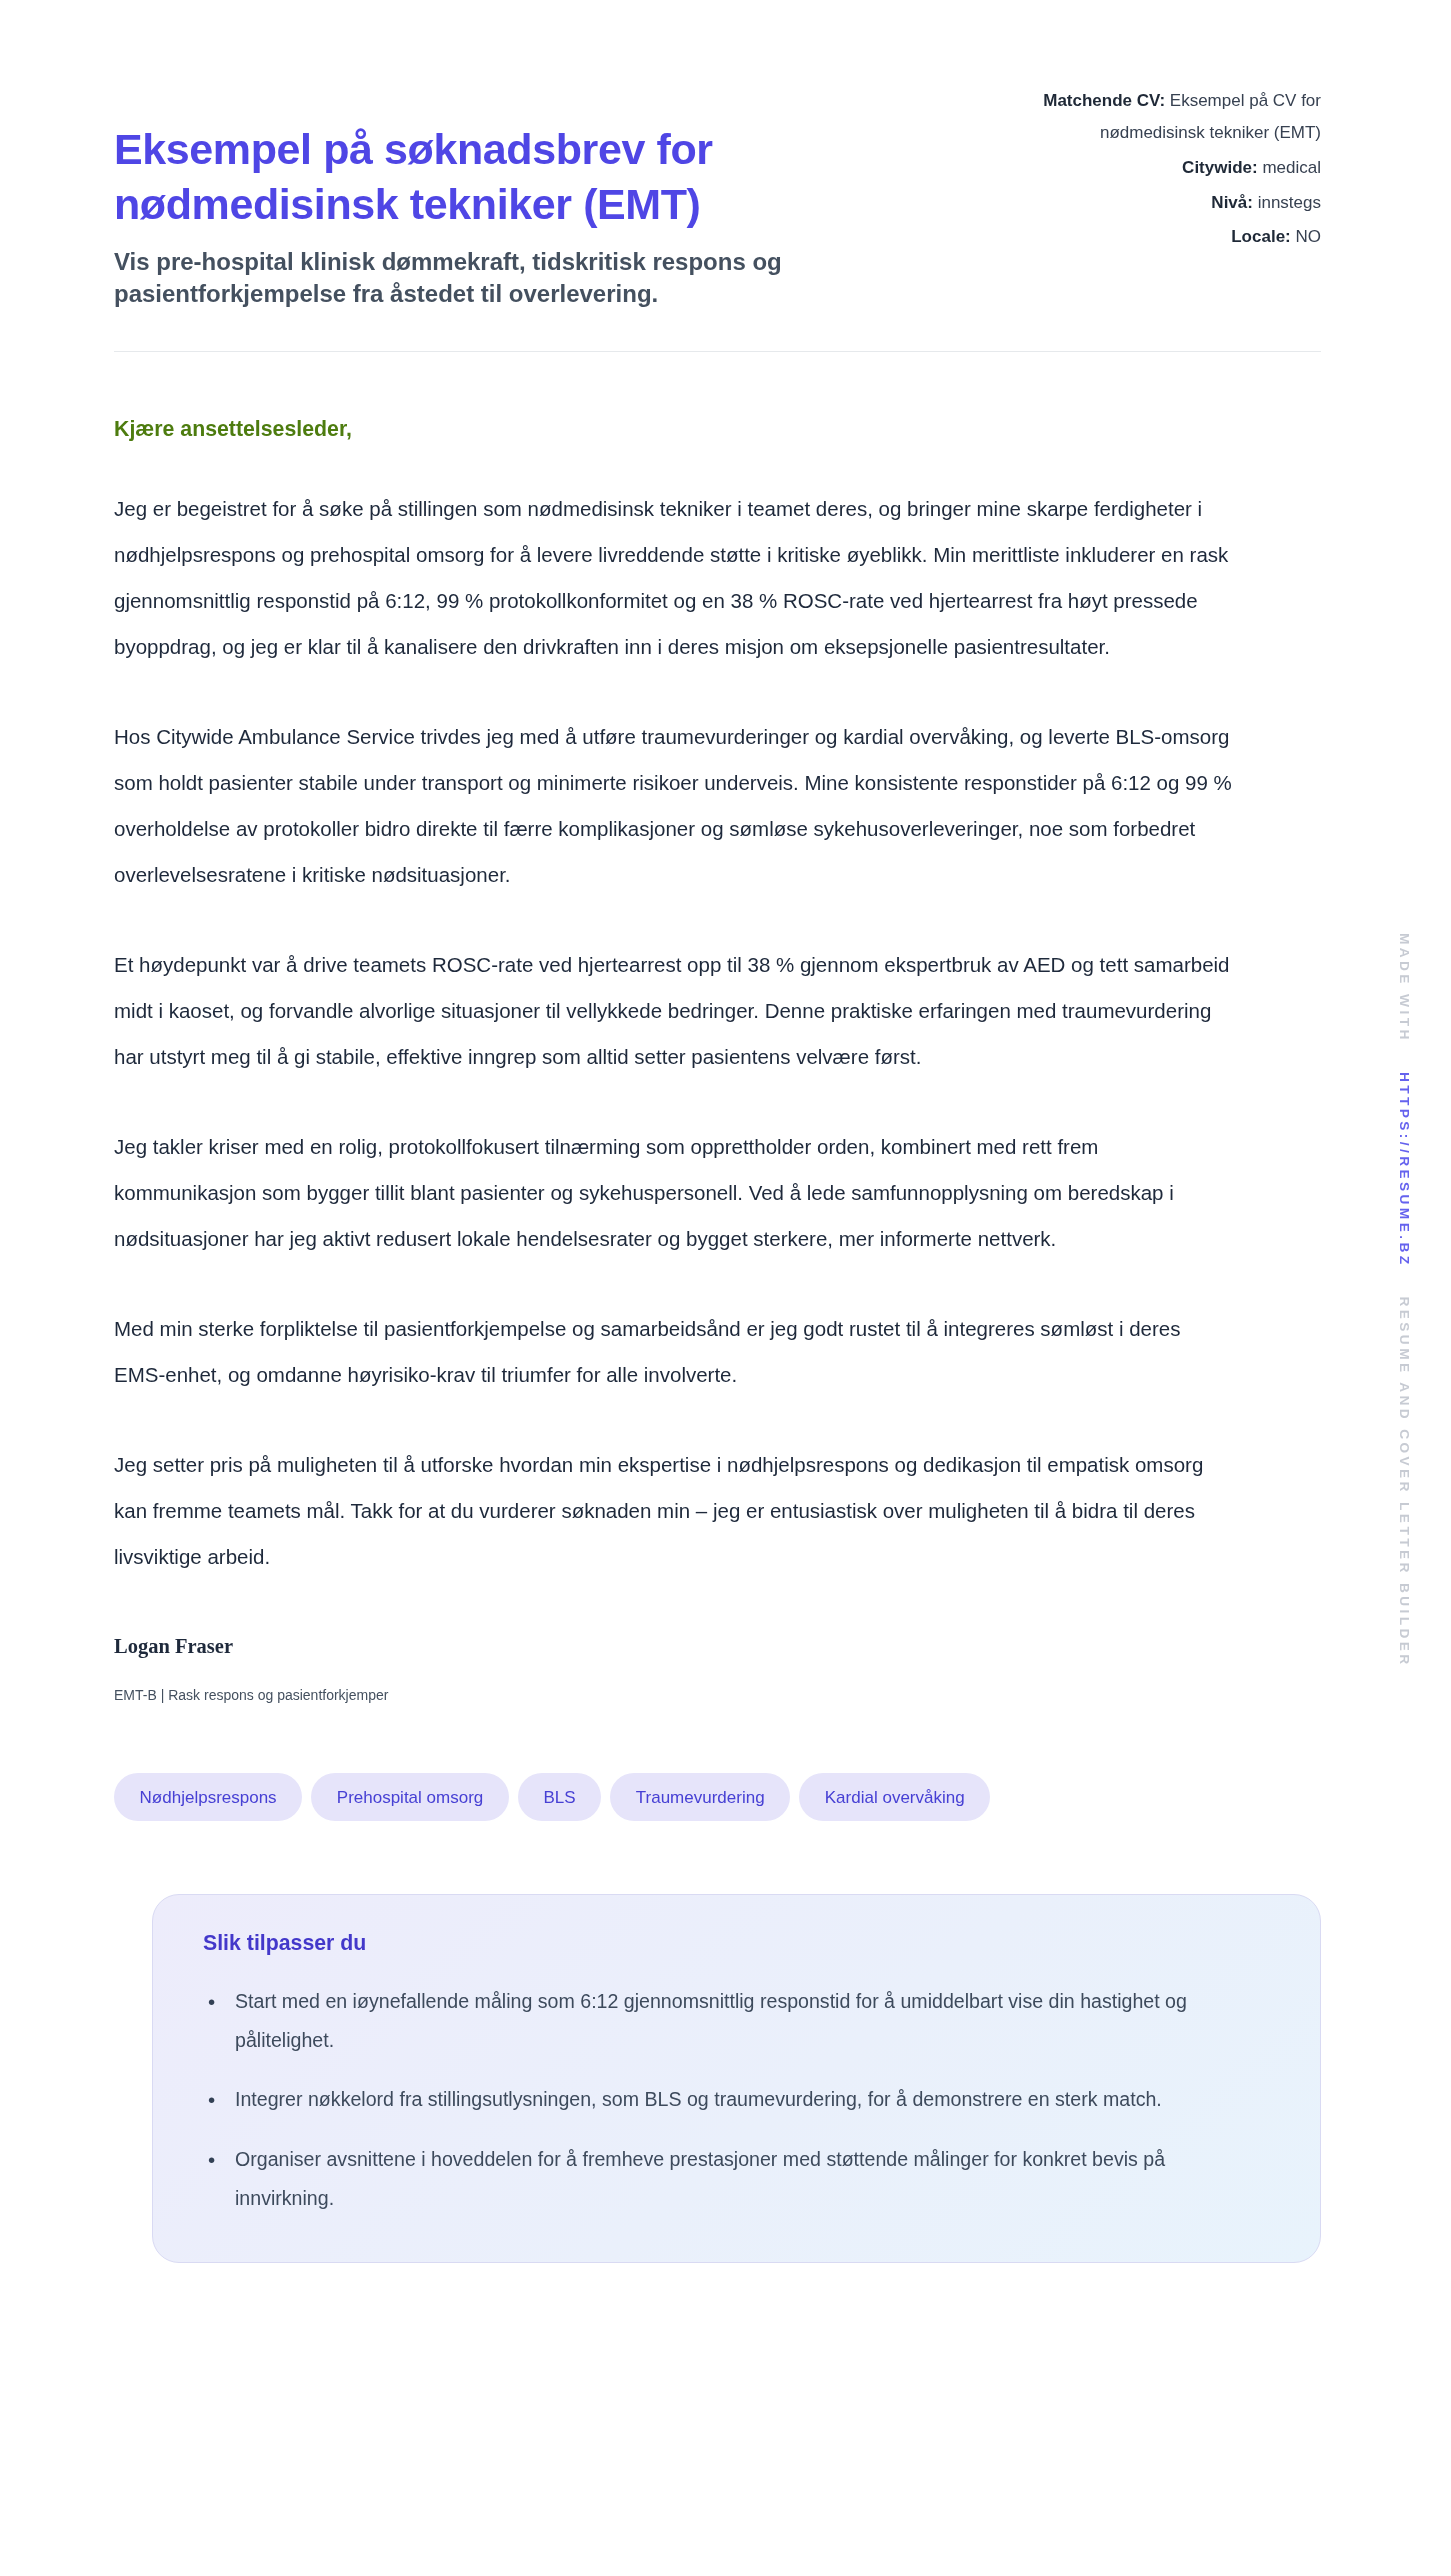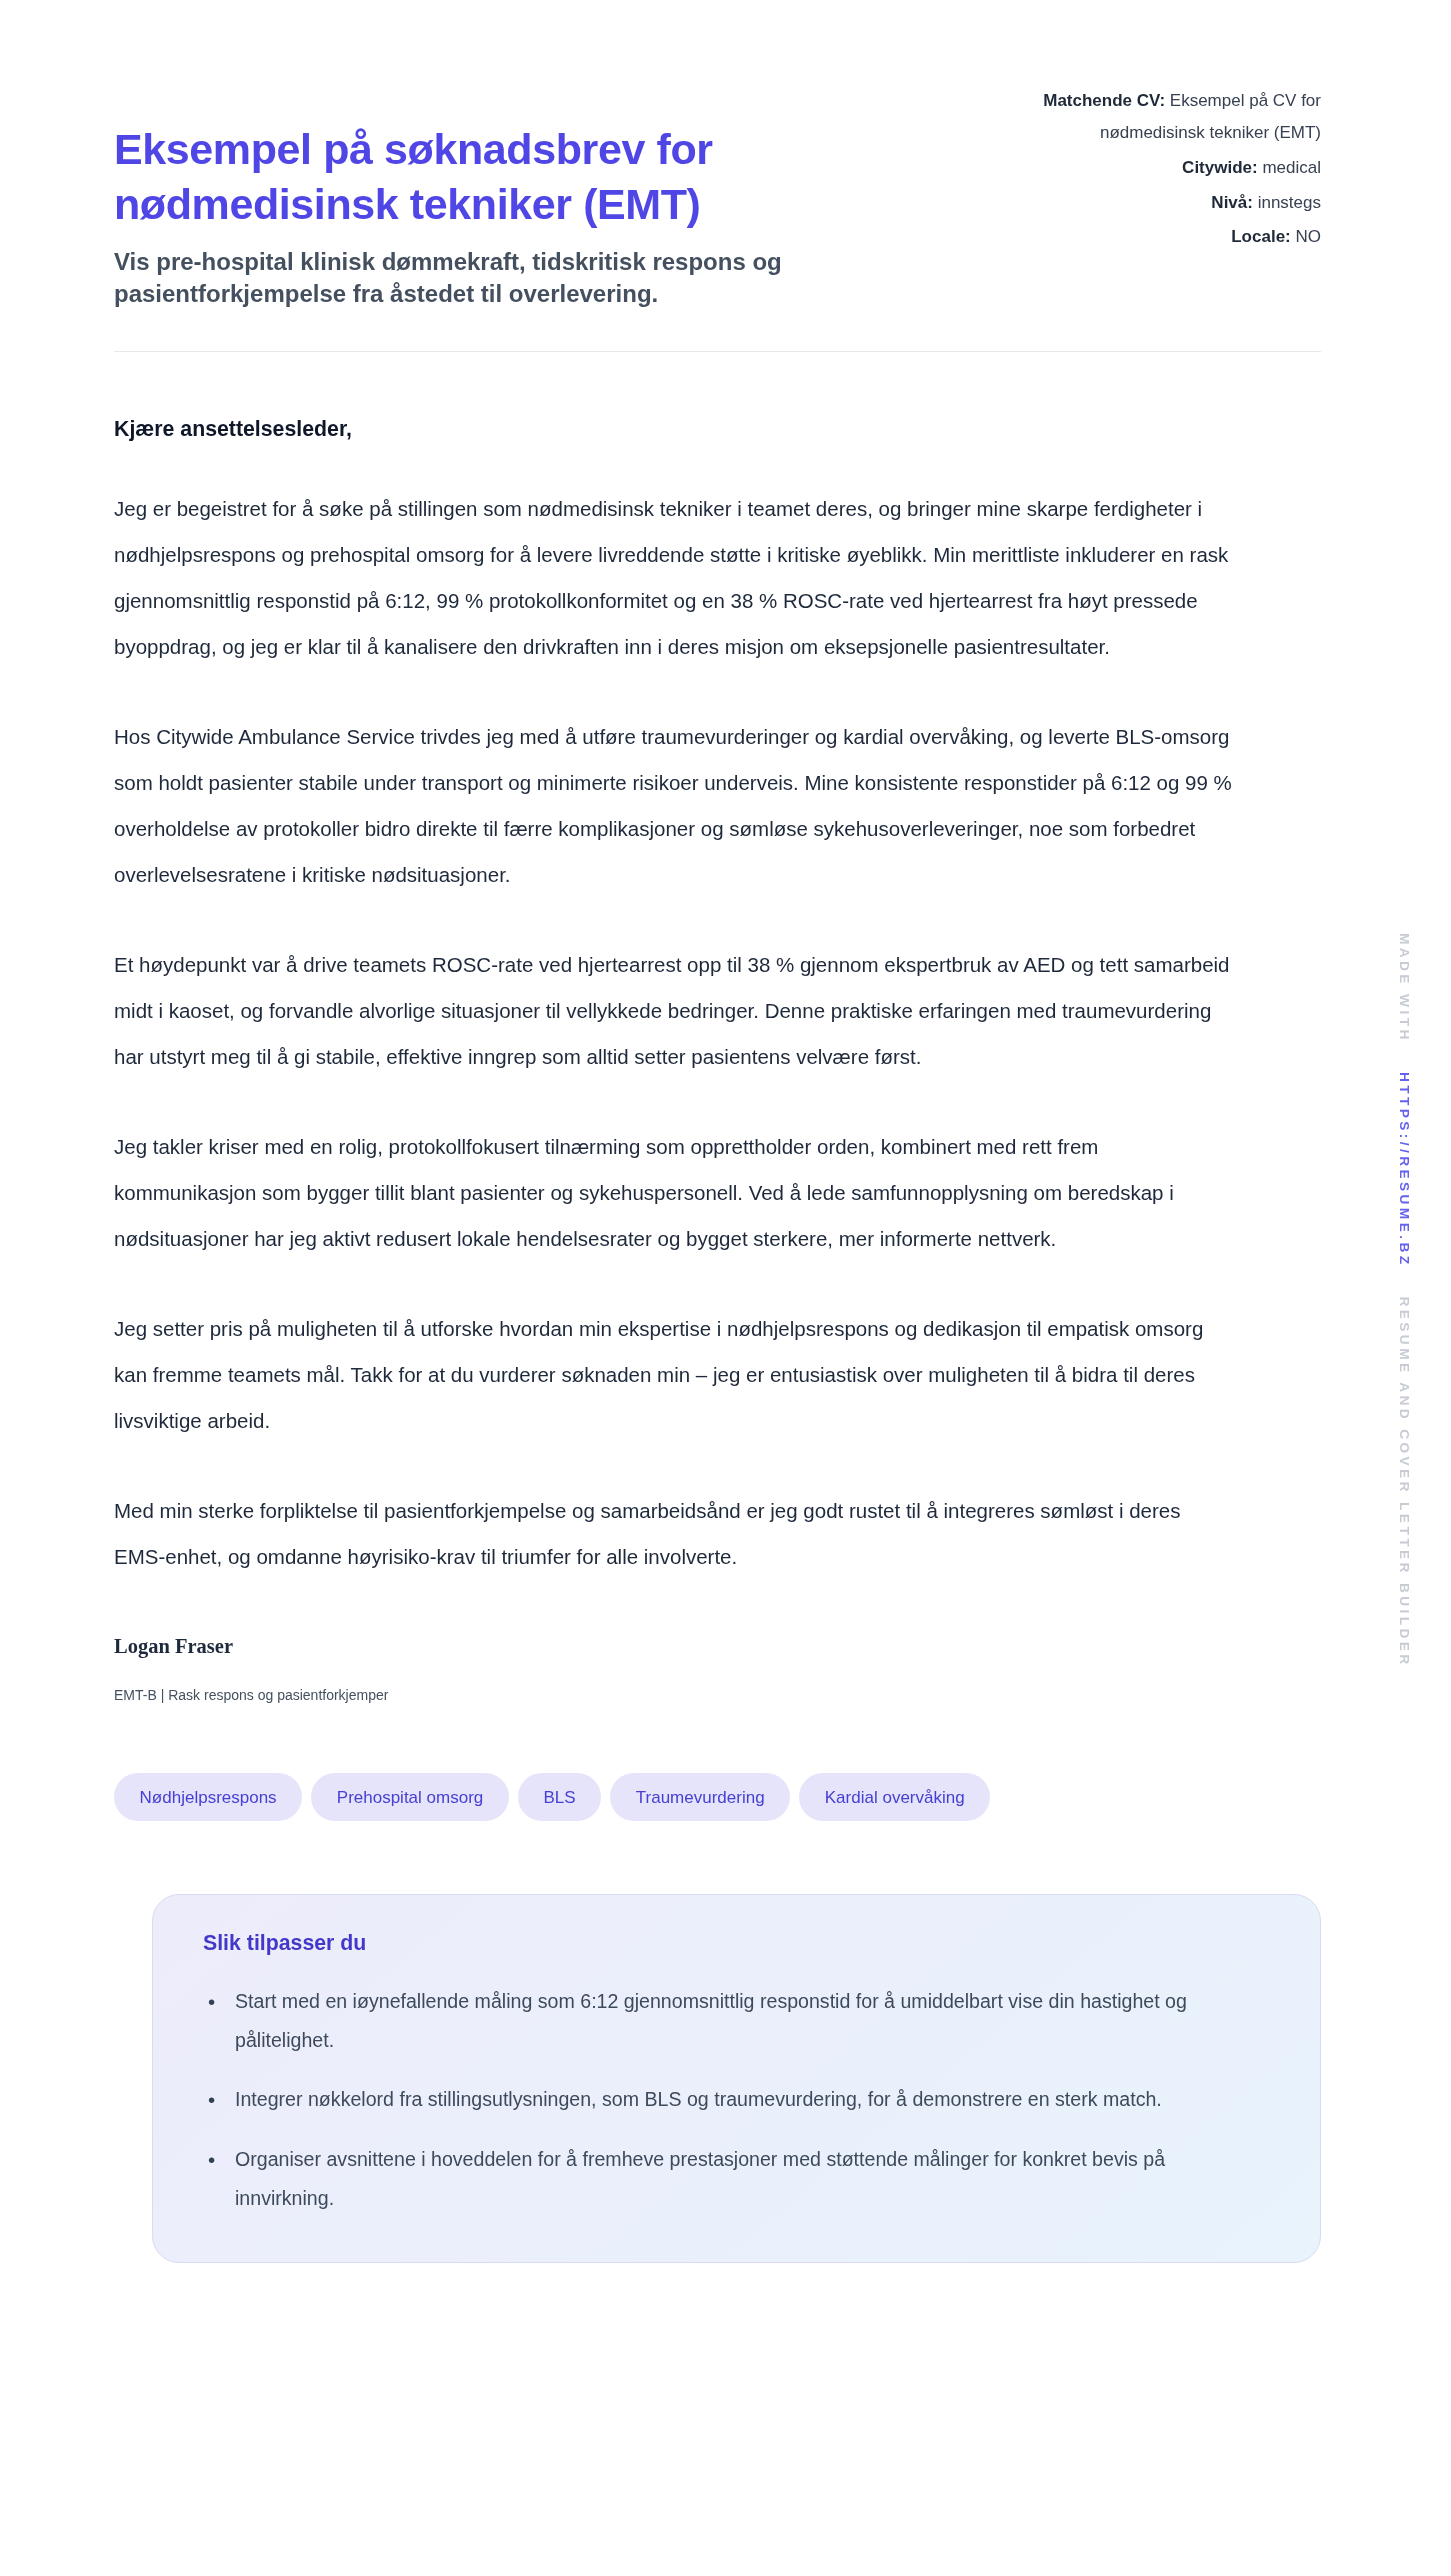--- a/index.html
+++ b/index.html
@@ -52,21 +52,21 @@
   .divider {
     border: none;
     border-top: 1.7px solid #e6e9ec;
     margin-top: 41px;
   }
 
   
   .letter { max-width: 1123px; }
   .greeting {
     margin-top: 65px;
-    color: #0f172a;
+    color: #4d7c0f;
     font-size: 21.3px;
     line-height: 25.6px;
     font-weight: 700;
   }
   .para {
     margin-top: 44px;
     font-size: 20.5px;
     line-height: 46px;
     color: #1e293b;
   }
@@ -192,22 +192,22 @@
   </header>
 
   <hr class="divider">
 
   <main class="letter">
     <p class="greeting">Kjære ansettelsesleder,</p>
     <p class="para">Jeg er begeistret for å søke på stillingen som nødmedisinsk tekniker i teamet deres, og bringer mine skarpe ferdigheter i nødhjelpsrespons og prehospital omsorg for å levere livreddende støtte i kritiske øyeblikk. Min merittliste inkluderer en rask gjennomsnittlig responstid på 6:12, 99 % protokollkonformitet og en 38 % ROSC-rate ved hjertearrest fra høyt pressede byoppdrag, og jeg er klar til å kanalisere den drivkraften inn i deres misjon om eksepsjonelle pasientresultater.</p>
     <p class="para">Hos Citywide Ambulance Service trivdes jeg med å utføre traumevurderinger og kardial overvåking, og leverte BLS-omsorg som holdt pasienter stabile under transport og minimerte risikoer underveis. Mine konsistente responstider på 6:12 og 99 % overholdelse av protokoller bidro direkte til færre komplikasjoner og sømløse sykehusoverleveringer, noe som forbedret overlevelsesratene i kritiske nødsituasjoner.</p>
     <p class="para">Et høydepunkt var å drive teamets ROSC-rate ved hjertearrest opp til 38 % gjennom ekspertbruk av AED og tett samarbeid midt i kaoset, og forvandle alvorlige situasjoner til vellykkede bedringer. Denne praktiske erfaringen med traumevurdering har utstyrt meg til å gi stabile, effektive inngrep som alltid setter pasientens velvære først.</p>
     <p class="para">Jeg takler kriser med en rolig, protokollfokusert tilnærming som opprettholder orden, kombinert med rett frem kommunikasjon som bygger tillit blant pasienter og sykehuspersonell. Ved å lede samfunnopplysning om beredskap i nødsituasjoner har jeg aktivt redusert lokale hendelsesrater og bygget sterkere, mer informerte nettverk.</p>
+    <p class="para">Med min sterke forpliktelse til pasientforkjempelse og samarbeidsånd er jeg godt rustet til å integreres sømløst i deres EMS-enhet, og omdanne høyrisiko-krav til triumfer for alle involverte.</p>
     <p class="para">Jeg setter pris på muligheten til å utforske hvordan min ekspertise i nødhjelpsrespons og dedikasjon til empatisk omsorg kan fremme teamets mål. Takk for at du vurderer søknaden min – jeg er entusiastisk over muligheten til å bidra til deres livsviktige arbeid.</p>
-    <p class="para">Med min sterke forpliktelse til pasientforkjempelse og samarbeidsånd er jeg godt rustet til å integreres sømløst i deres EMS-enhet, og omdanne høyrisiko-krav til triumfer for alle involverte.</p>
 
     <p class="sig-name">Logan Fraser</p>
     <p class="sig-title">EMT-B | Rask respons og pasientforkjemper</p>
   </main>
 
   <div class="tags">
     <span class="tag">Nødhjelpsrespons</span>
     <span class="tag">Prehospital omsorg</span>
     <span class="tag">BLS</span>
     <span class="tag">Traumevurdering</span>

